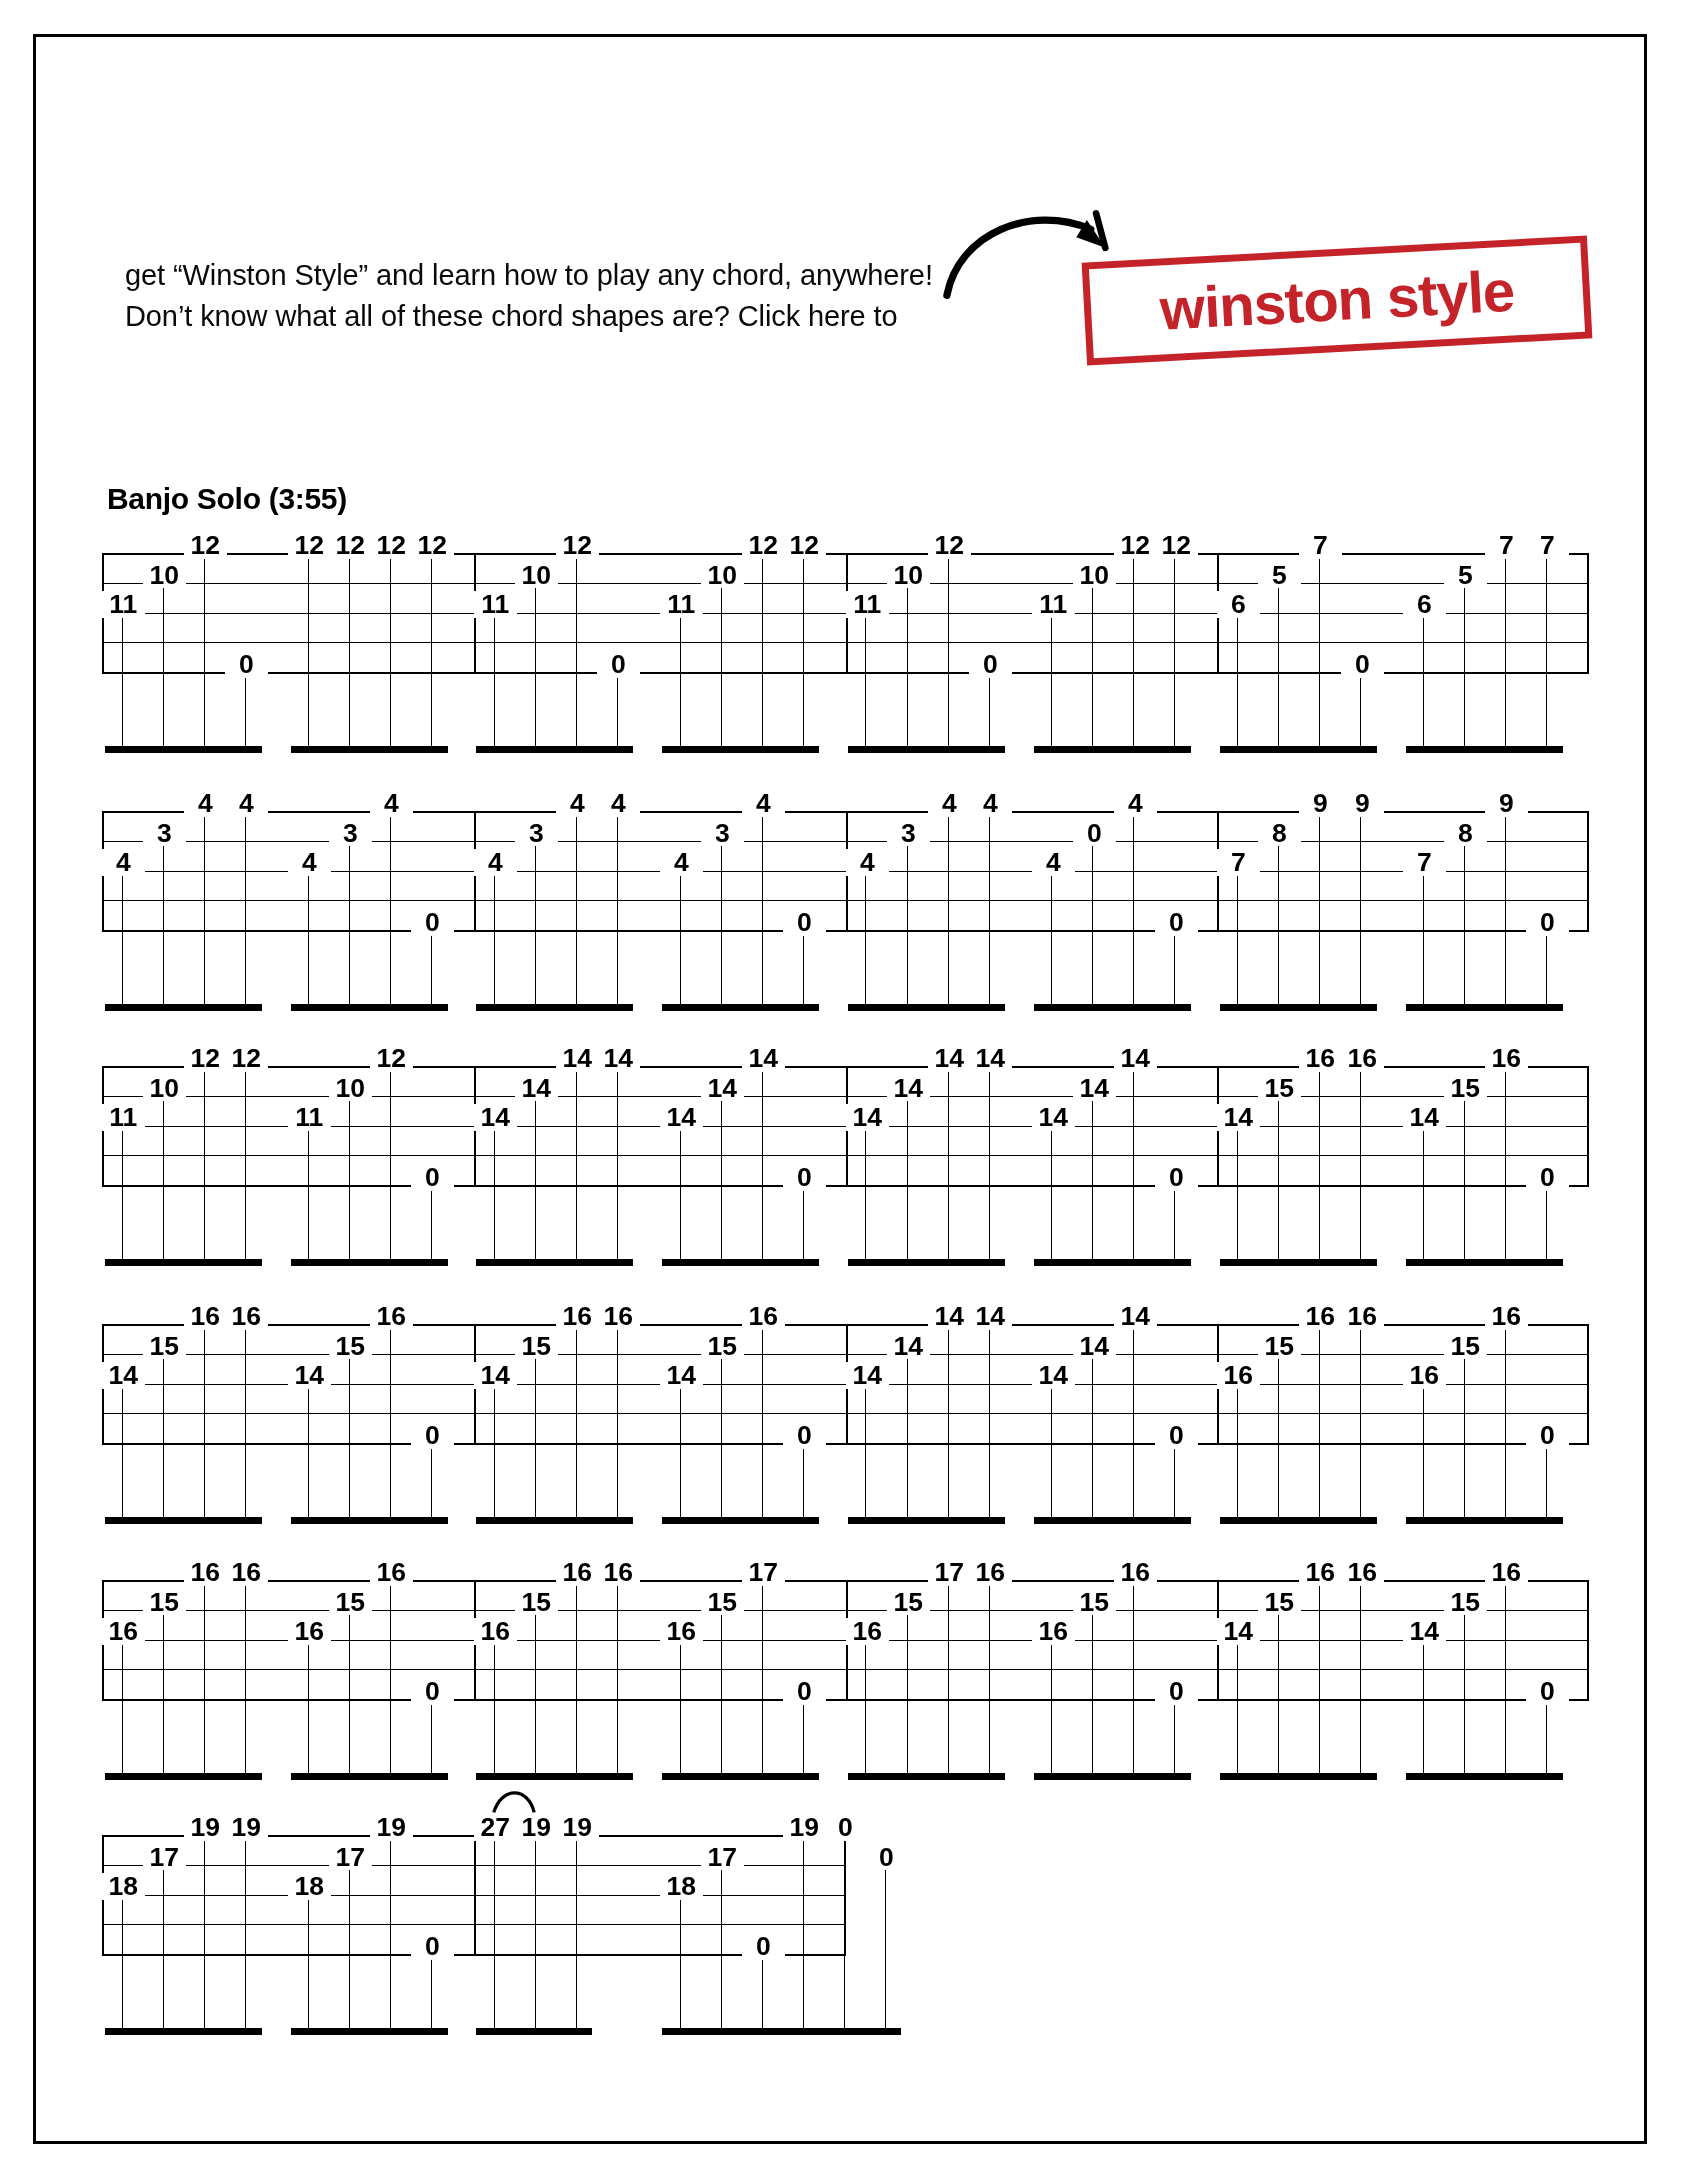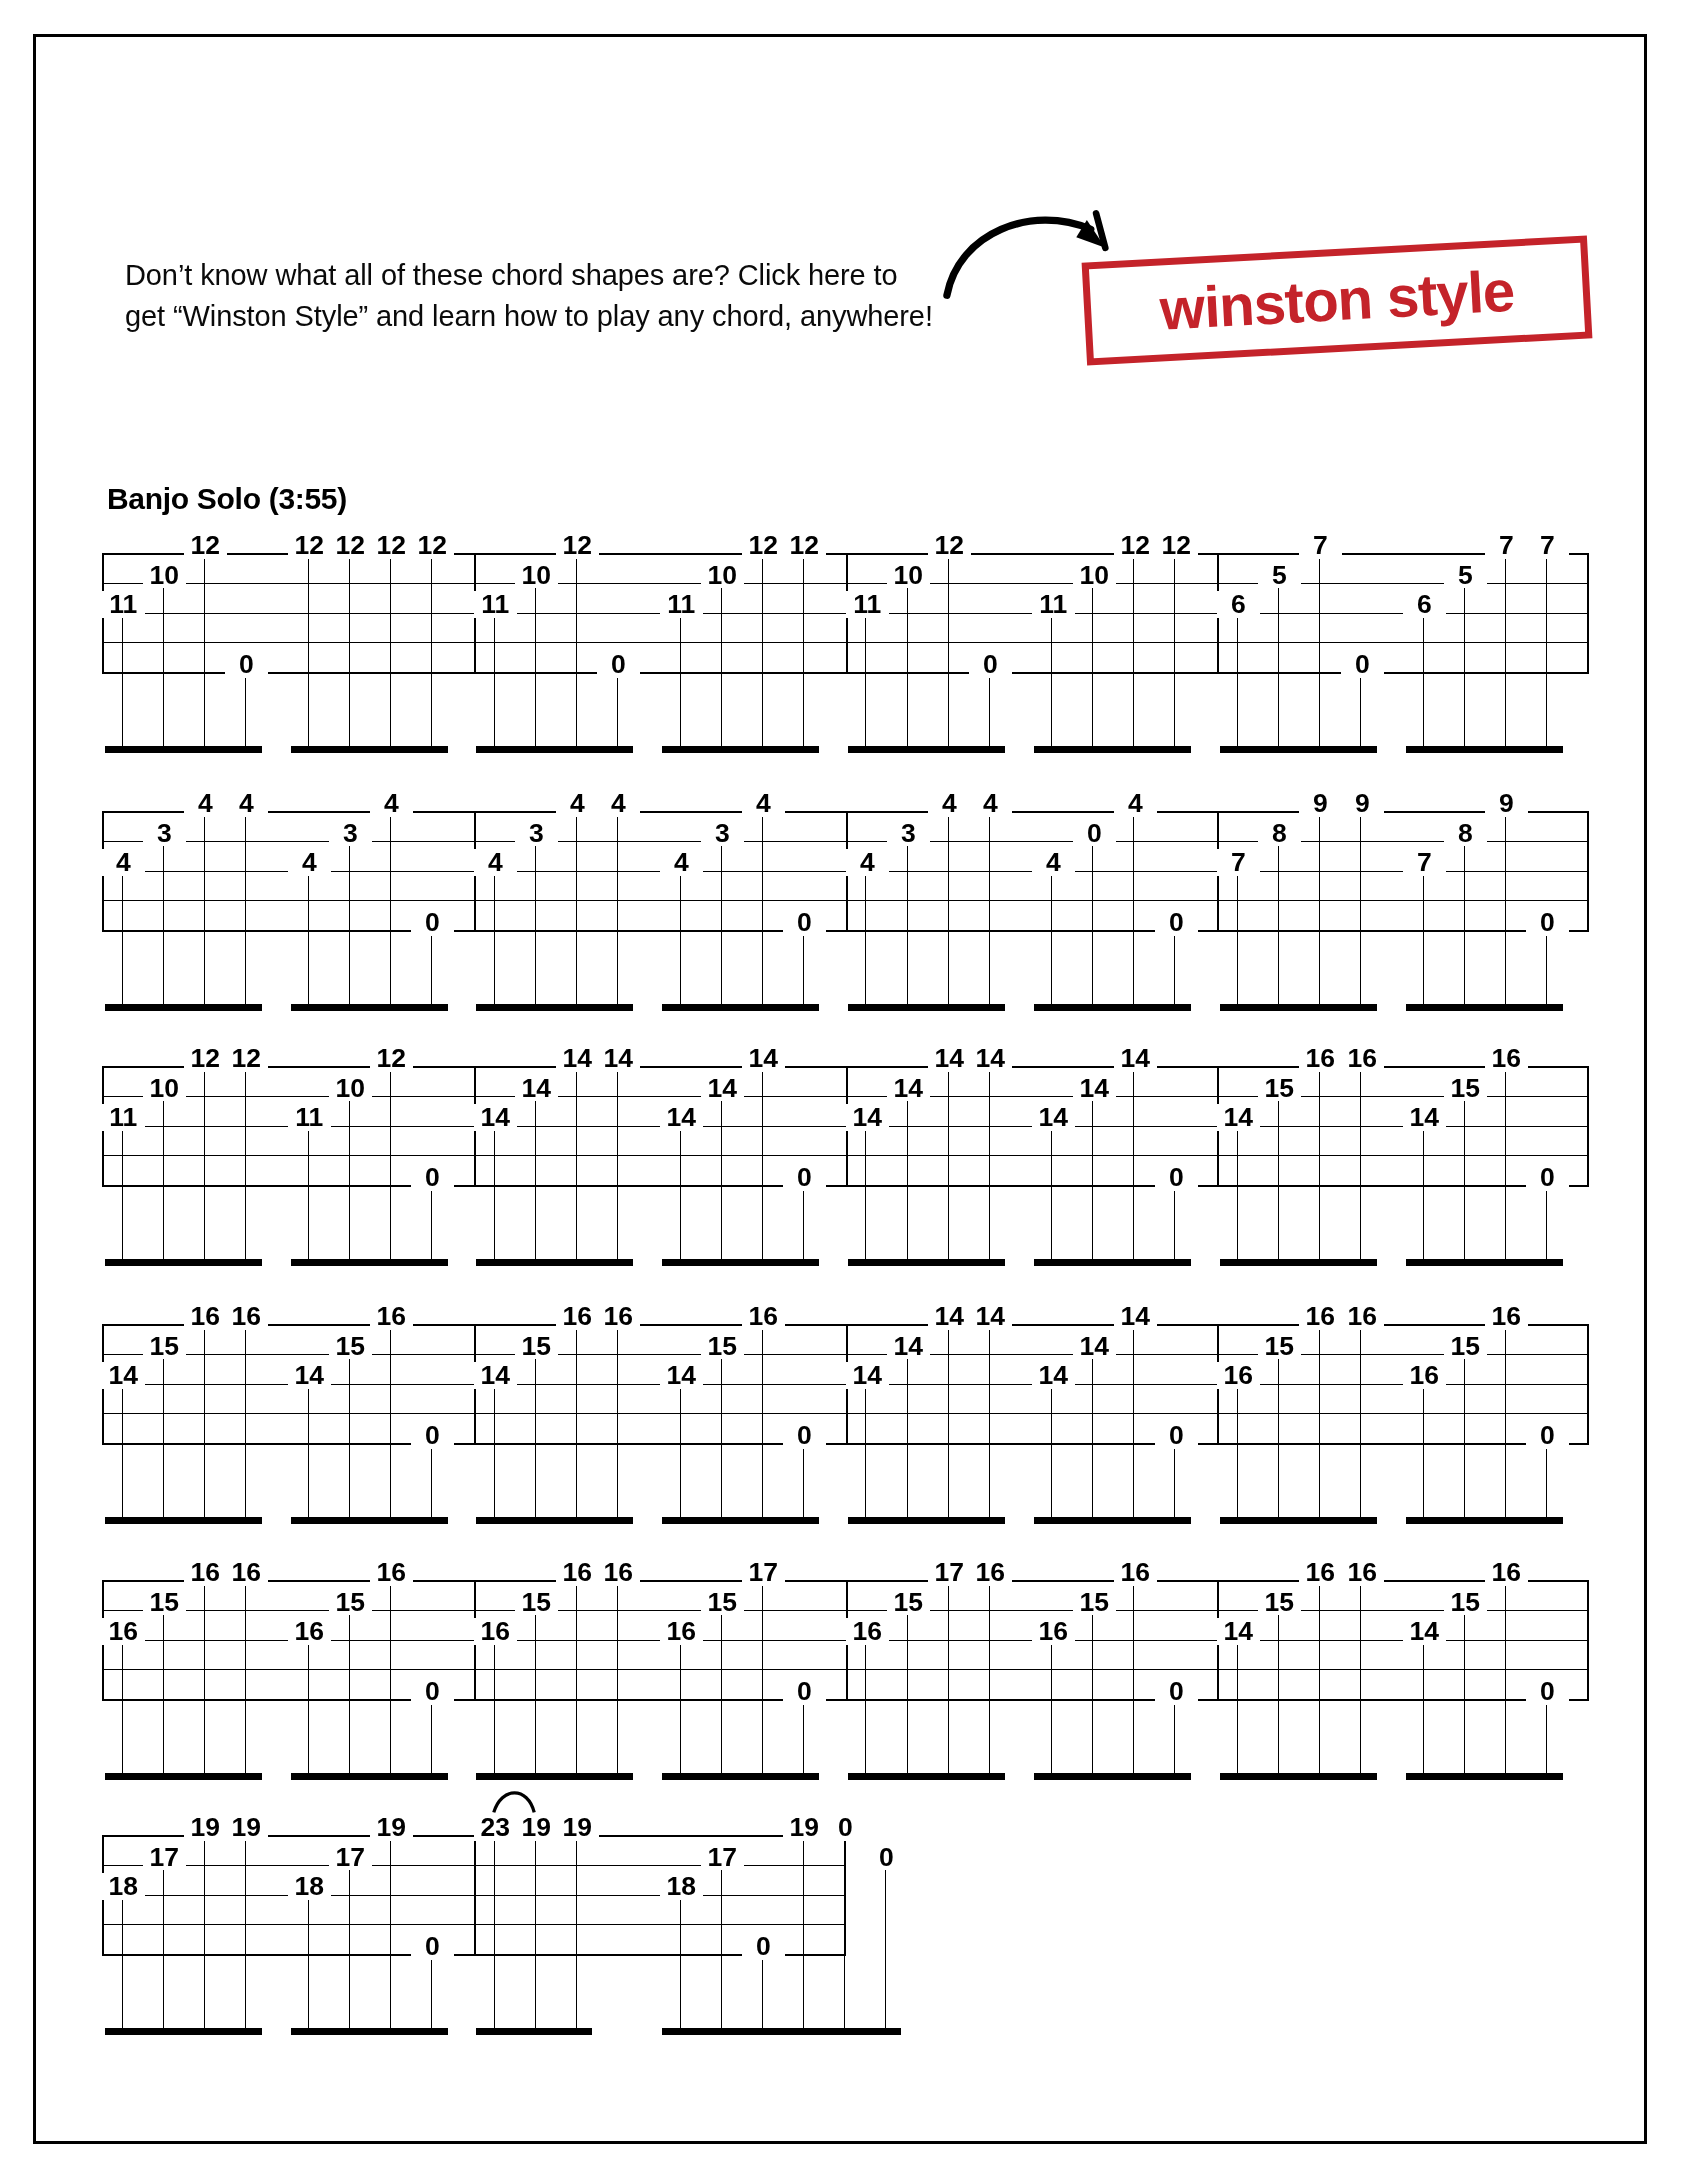--- a/index.html
+++ b/index.html
@@ -55,22 +55,22 @@
   .slur{position:absolute;}
 </style>
 </head>
 <body>
 
 <div id="page">
 
   <div id="promo">
 
     <div id="promo-text">
+      <div>get “Winston Style” and learn how to play any chord, anywhere!</div>
       <div>Don’t know what all of these chord shapes are? Click here to</div>
-      <div>get “Winston Style” and learn how to play any chord, anywhere!</div>
     </div>
 
     <div id="arrow-wrap">
       <svg width="198" height="126" viewBox="0 0 300 190">
         <path d="M 12 150 C 30 55, 140 12, 230 50" stroke="#000" stroke-width="11" fill="none" stroke-linecap="round"></path>
         <path d="M 252 78 L 224 36 L 208 62 Z" fill="#000"></path>
         <path d="M 252 78 L 238 26" stroke="#000" stroke-width="10" fill="none" stroke-linecap="round"></path>
       </svg>
     </div>
 
@@ -525,21 +525,21 @@
         <div class="stem" style="left: 206px; top: 62px; height: 131px;"></div>
         <div class="fret" style="left: 186px; top: 38px; width: 40px;">18</div>
         <div class="stem" style="left: 247px; top: 32px; height: 161px;"></div>
         <div class="fret" style="left: 227px; top: 8.6px; width: 40px;">17</div>
         <div class="stem" style="left: 288px; top: 2.6px; height: 191px;"></div>
         <div class="fret" style="left: 268px; top: -21px; width: 40px;">19</div>
         <div class="stem" style="left: 329px; top: 122px; height: 71px;"></div>
         <div class="fret" style="left: 309px; top: 98px; width: 40px;">0</div>
         <div class="beam" style="left: 374px; top: 193px; width: 116px;"></div>
         <div class="stem" style="left: 392px; top: 2.6px; height: 191px;"></div>
-        <div class="fret" style="left: 372px; top: -21px; width: 40px;">23</div>
+        <div class="fret" style="left: 372px; top: -21px; width: 40px;">27</div>
         <svg class="slur" width="54" height="30" style="left: 385px; top: -50px;" viewBox="0 0 82 46">
           <path d="M 10 42 C 22 2, 62 2, 72 42" stroke="#000" stroke-width="5" fill="none"></path>
         </svg>
         <div class="stem" style="left: 433px; top: 2.6px; height: 191px;"></div>
         <div class="fret" style="left: 413px; top: -21px; width: 40px;">19</div>
         <div class="stem" style="left: 474px; top: 2.6px; height: 191px;"></div>
         <div class="fret" style="left: 454px; top: -21px; width: 40px;">19</div>
         <div class="beam" style="left: 560px; top: 193px; width: 239px;"></div>
         <div class="stem" style="left: 578px; top: 62px; height: 131px;"></div>
         <div class="fret" style="left: 558px; top: 38px; width: 40px;">18</div>

